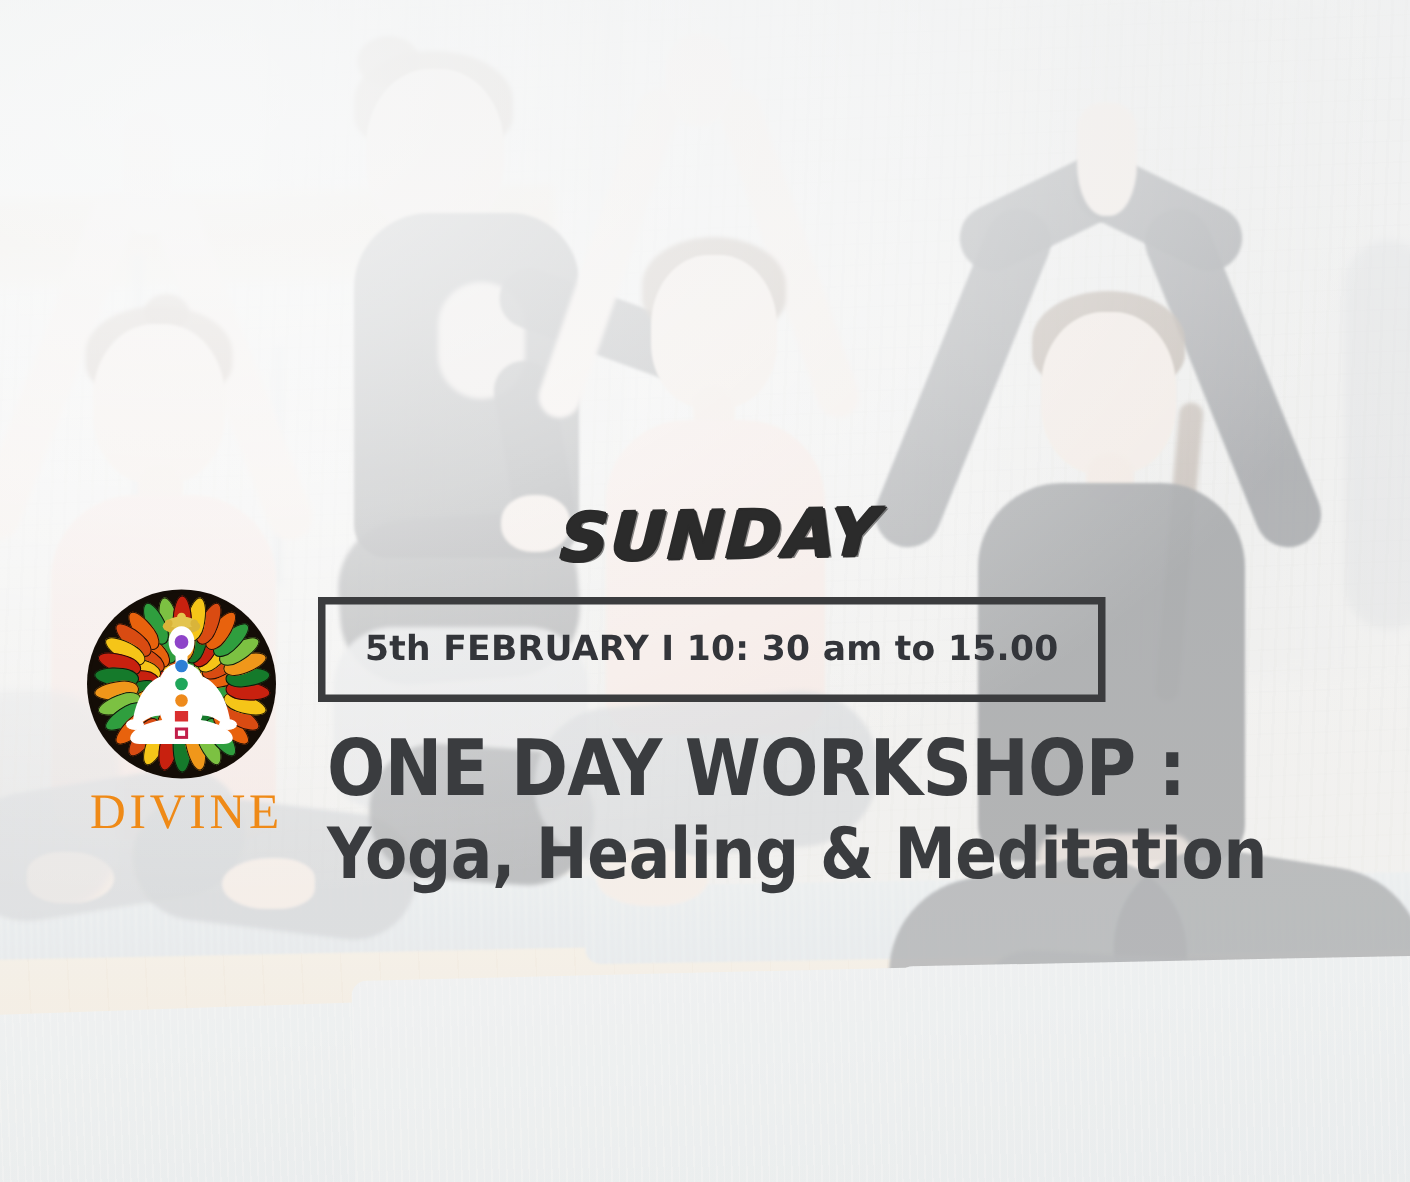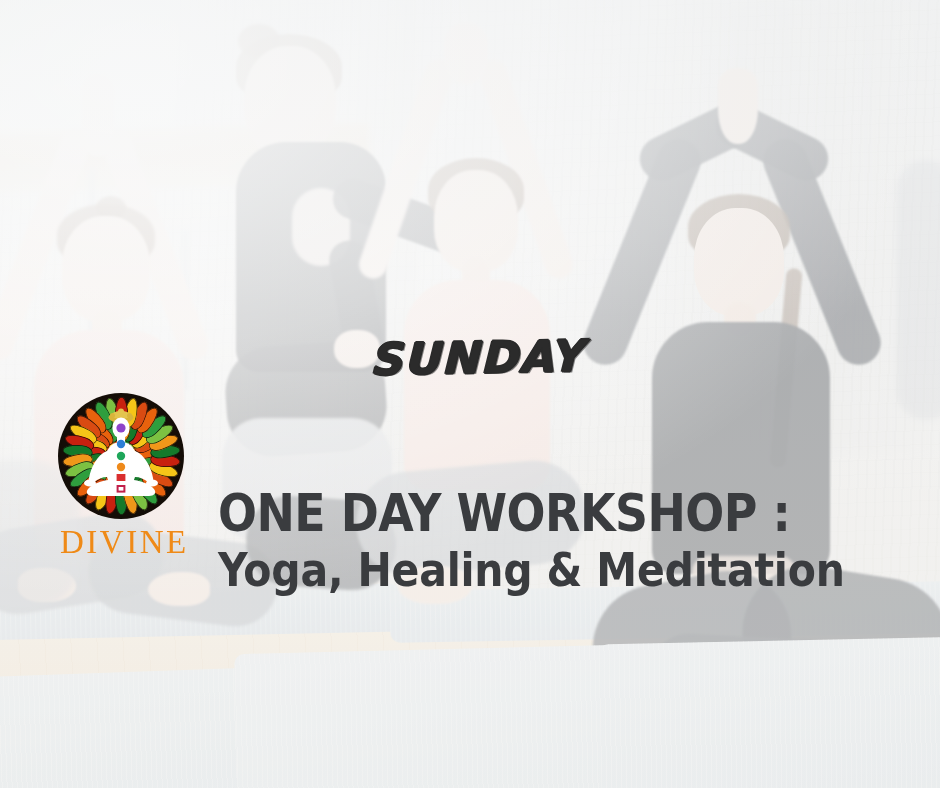--- a/index.html
+++ b/index.html
@@ -516,18 +516,21 @@
           <rect x="56.6" y="79" width="8.8" height="7" fill="#DA2F2F"></rect>
           <rect x="56.6" y="90" width="8.8" height="7.6" fill="#C21F4A"></rect>
           <rect x="58.6" y="92" width="4.8" height="3.6" fill="#fff"></rect>
         </svg>
       </div>
       <div class="logo-word logo-word-main">DIVINE</div>
     </div>
 
     <div class="sunday">SUNDAY</div>
 
+    <div class="date-box">
+      <span class="date-text">5th FEBRUARY I 10: 30 am to 15.00</span>
+    </div>
 
     <div class="headline">ONE DAY WORKSHOP :</div>
     <div class="subhead">Yoga, Healing &amp; Meditation</div>
 
   </div>
 </div>
 
 </body></html>

